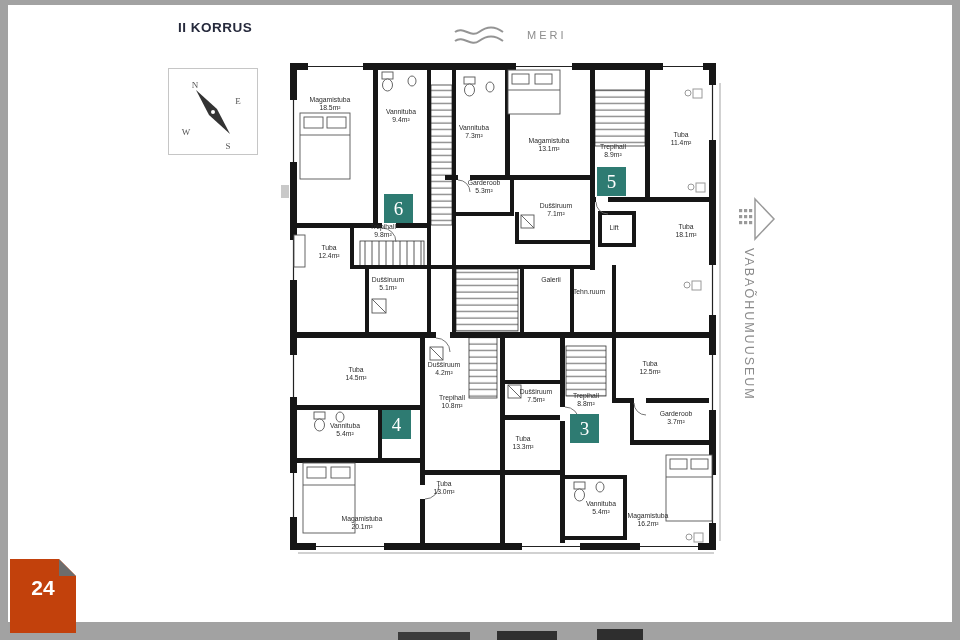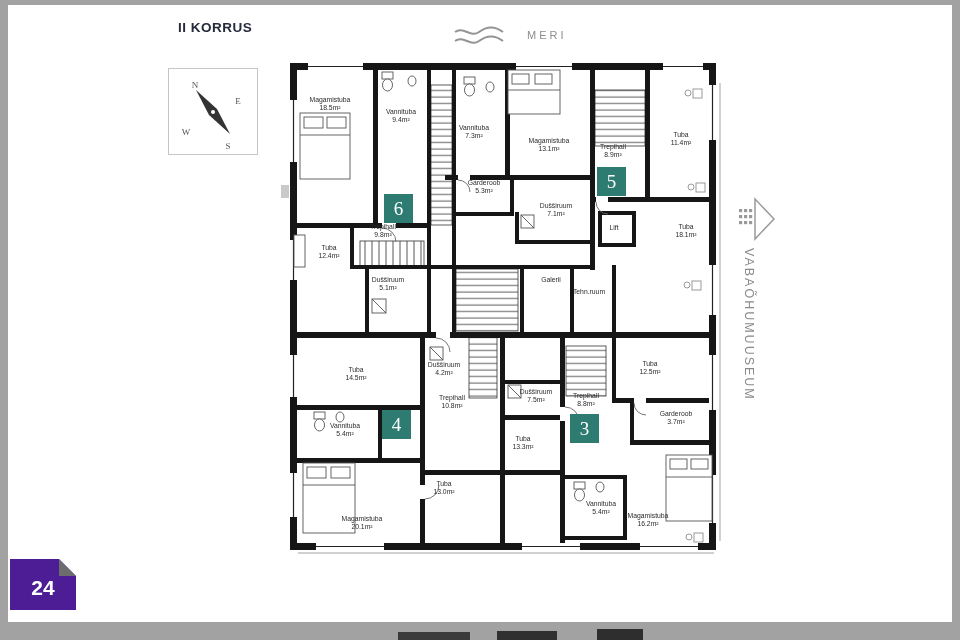--- a/index.html
+++ b/index.html
@@ -15,21 +15,21 @@
   .museum-label{position:absolute;left:742px;top:248px;writing-mode:vertical-rl;
                 font-size:12.5px;letter-spacing:2px;color:#8a8a8a;}
   .museum-icon{position:absolute;left:735px;top:195px;}
   .plan{position:absolute;left:278px;top:55px;}
   .rl{position:absolute;transform:translate(-50%,-50%);text-align:center;font-size:6.8px;
       line-height:1.25;color:#2b2b2b;white-space:nowrap;z-index:5;}
   .rl span{display:block;}
   .badge{position:absolute;width:29px;height:29px;background:#2e7b72;color:#fff;
          display:flex;align-items:center;justify-content:center;font-size:19px;z-index:6;
          font-family:"Liberation Serif", serif;}
-  .tab{position:absolute;left:10px;top:559px;width:66px;height:51px;background:#4c1d95;
+  .tab{position:absolute;left:10px;top:559px;width:66px;height:74px;background:#c2410c;
        clip-path:polygon(0 0,49px 0,66px 17px,66px 100%,0 100%);z-index:8;}
   .tab .fold{position:absolute;left:49px;top:0;width:17px;height:17px;background:#6d6d6d;
        clip-path:polygon(0 0,100% 100%,0 100%);}
   .tab .num{position:absolute;left:0;right:0;top:17px;text-align:center;color:#fff;
        font-size:21px;font-weight:bold;}
   .frag{position:absolute;z-index:9;}
 </style>
 </head>
 <body>
 

